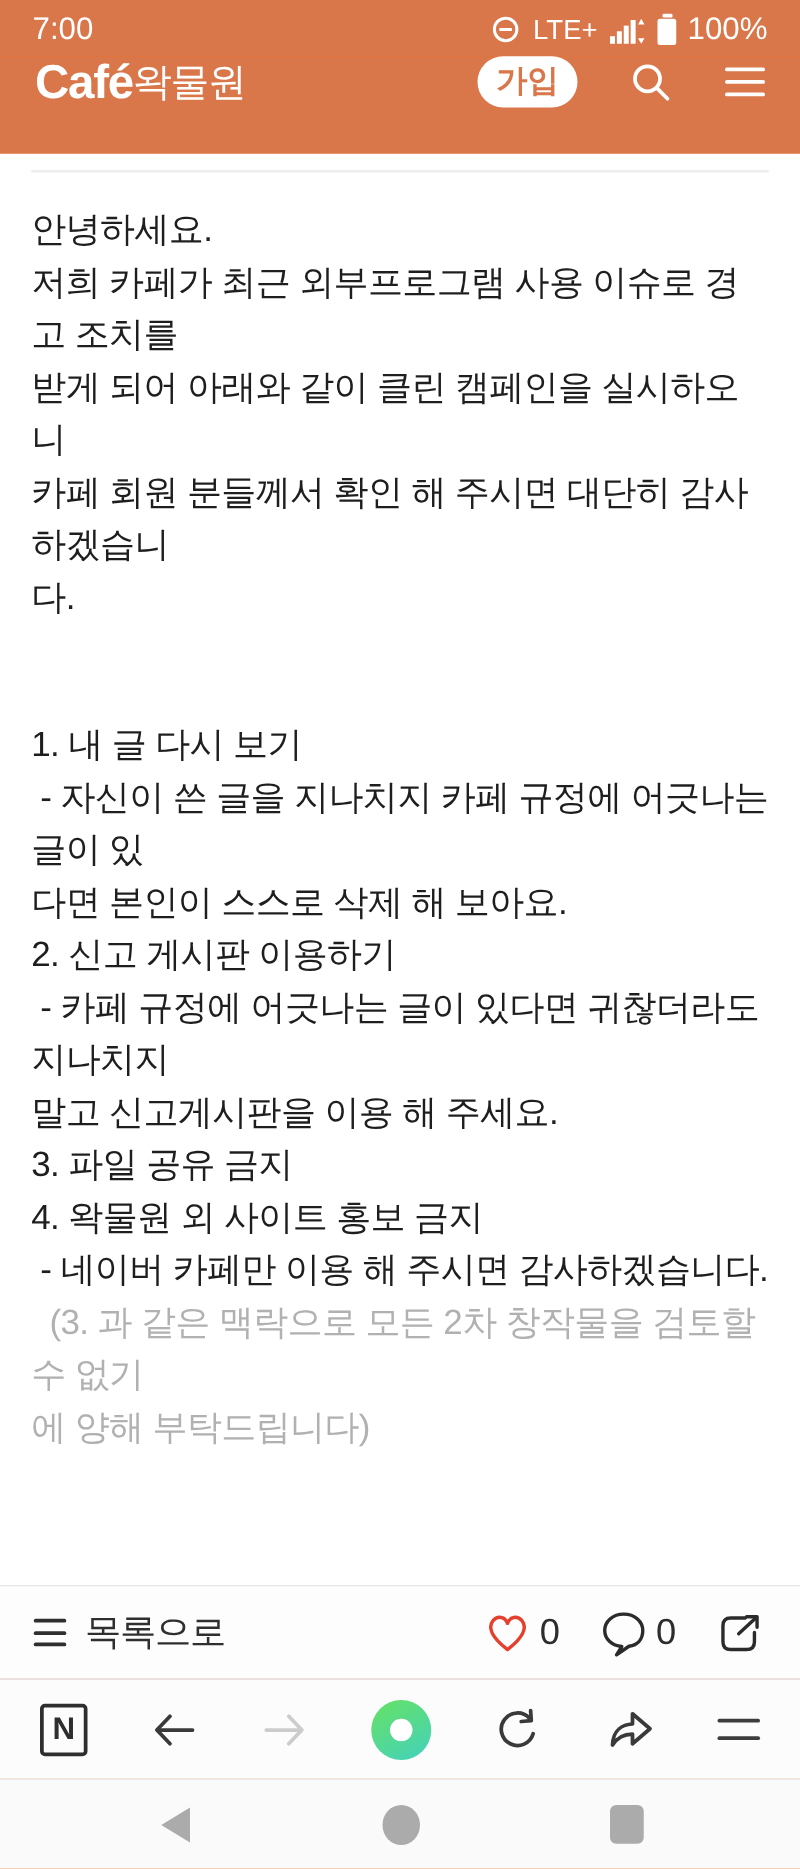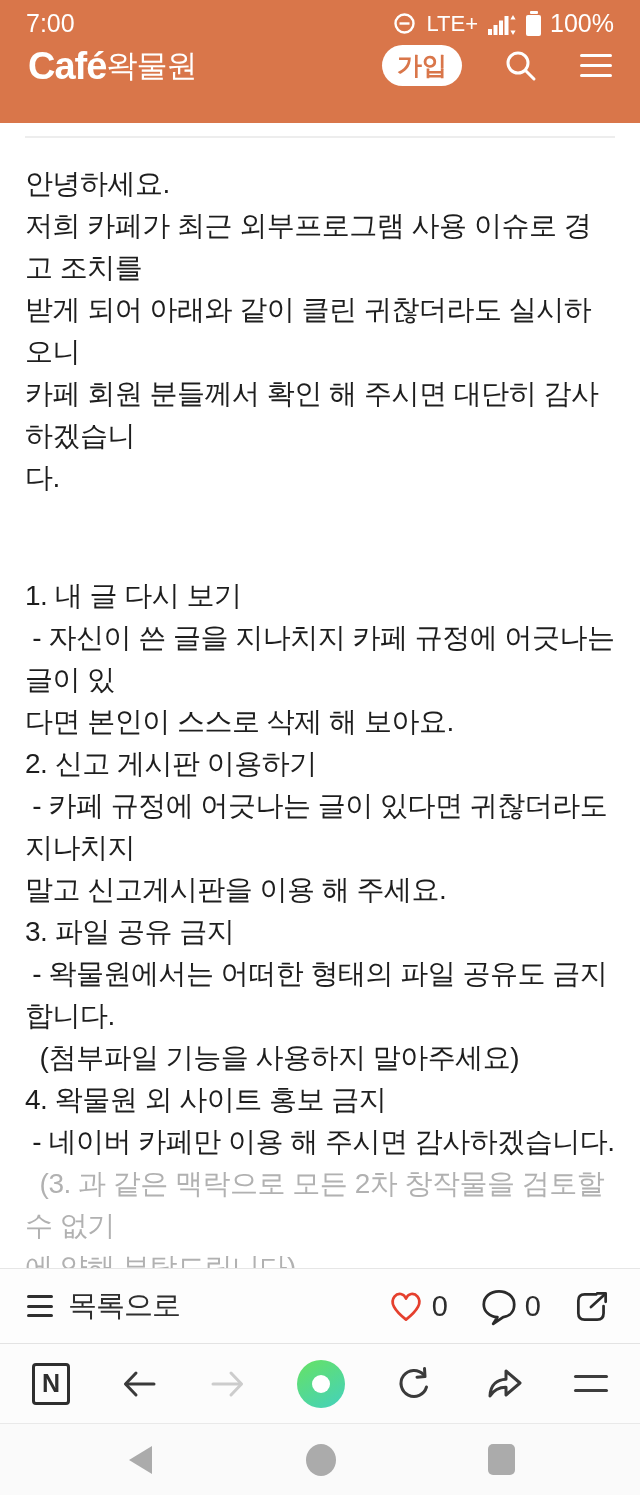--- a/index.html
+++ b/index.html
@@ -143,40 +143,38 @@
           </span>
       </button>
     </div>
   </header>
 
   <main class="content">
     <div class="content-divider"></div>
 
     <div class="post-text intro">안녕하세요.
 저희 카페가 최근 외부프로그램 사용 이슈로 경고 조치를
-받게 되어 아래와 같이 클린 귀찮더라도 실시하오니
+받게 되어 아래와 같이 클린 캠페인을 실시하오니
 카페 회원 분들께서 확인 해 주시면 대단히 감사하겠습니
 다.</div>
 
     <div class="section-first">
       <div class="post-text post-heading">1. 내 글 다시 보기</div>
       <div class="post-text"> - 자신이 쓴 글을 지나치지 카페 규정에 어긋나는 글이 있
 다면 본인이 스스로 삭제 해 보아요.</div>
     </div>
 
     <div class="section">
       <div class="post-text post-heading">2. 신고 게시판 이용하기</div>
       <div class="post-text"> - 카페 규정에 어긋나는 글이 있다면 귀찮더라도 지나치지
 말고 신고게시판을 이용 해 주세요.</div>
     </div>
 
     <div class="section">
       <div class="post-text post-heading">3. 파일 공유 금지</div>
-      <div class="post-text"> - 왁물원에서는 어떠한 형태의 파일 공유도 금지 합니다.
-  (첨부파일 기능을 사용하지 말아주세요)</div>
     </div>
 
     <div class="section">
       <div class="post-text post-heading">4. 왁물원 외 사이트 홍보 금지</div>
       <div class="post-text"> - 네이버 카페만 이용 해 주시면 감사하겠습니다.</div>
       <div class="post-text muted">  (3. 과 같은 맥락으로 모든 2차 창작물을 검토할 수 없기
 에 양해 부탁드립니다)</div>
     </div>
 
   </main>

